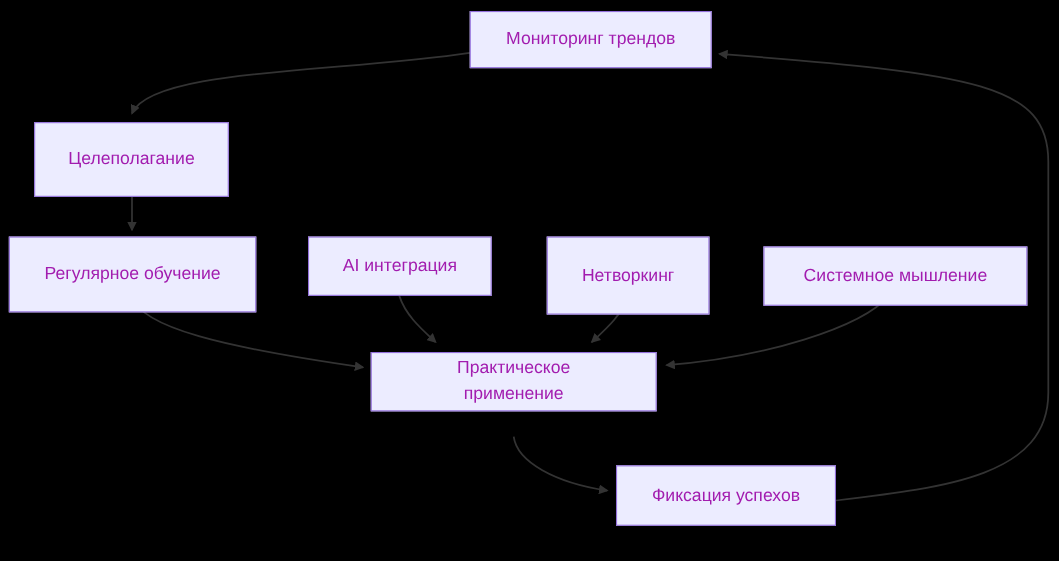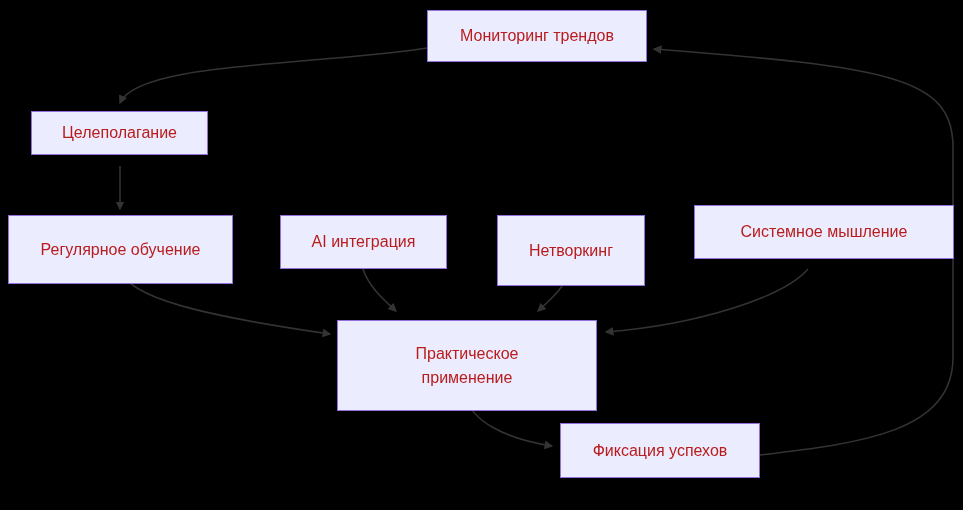--- a/index.html
+++ b/index.html
@@ -26,36 +26,36 @@
     fill: none;
     stroke: #333333;
     stroke-width: 1.6;
     marker-end: url(#arrowhead);
   }
   .node {
     position: absolute;
     box-sizing: border-box;
     background: #ECECFF;
     border: 1.7px solid #9370DB;
-    color: #b91c1c;
+    color: #a21caf;
     font-size: 16px;
     line-height: 1.5;
     display: flex;
     align-items: center;
     justify-content: center;
     text-align: center;
     white-space: pre-line;
   }
   .n-monitoring { left: 427px; top: 10px;  width: 220px; height: 52px; }
-  .n-goal       { left: 31px;  top: 111px; width: 177px; height: 44px; }
+  .n-goal       { left: 31px;  top: 111px; width: 177px; height: 68px; }
   .n-regular    { left: 8px;   top: 215px; width: 225px; height: 69px; }
   .n-ai         { left: 280px; top: 215px; width: 167px; height: 54px; }
   .n-networking { left: 497px; top: 215px; width: 148px; height: 71px; }
-  .n-systems    { left: 694px; top: 205px; width: 260px; height: 54px; text-align: right; }
-  .n-practical  { left: 337px; top: 320px; width: 260px; height: 91px; }
+  .n-systems    { left: 694px; top: 224px; width: 240px; height: 54px; text-align: right; }
+  .n-practical  { left: 337px; top: 320px; width: 260px; height: 54px; }
   .n-fixation   { left: 560px; top: 423px; width: 200px; height: 55px; }
 </style>
 </head>
 <body>
 
 <div class="stage">
 
   <svg class="edges" width="963" height="510" viewBox="0 0 963 510" xmlns="http://www.w3.org/2000/svg">
     <defs>
       <marker id="arrowhead" viewBox="0 0 10 10" refX="8.5" refY="5" markerWidth="5.5" markerHeight="5.5" orient="auto">

